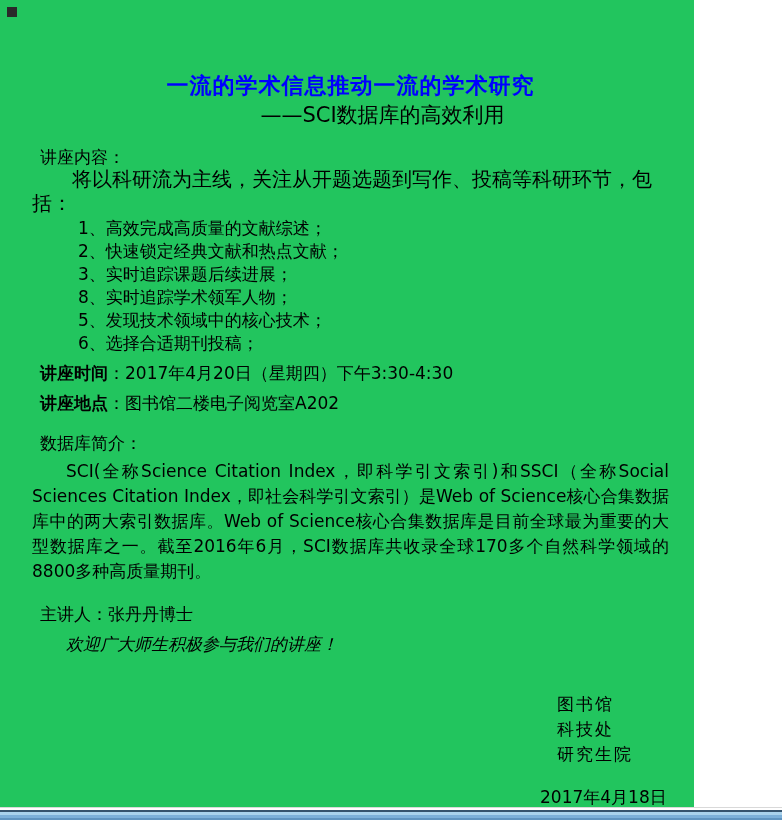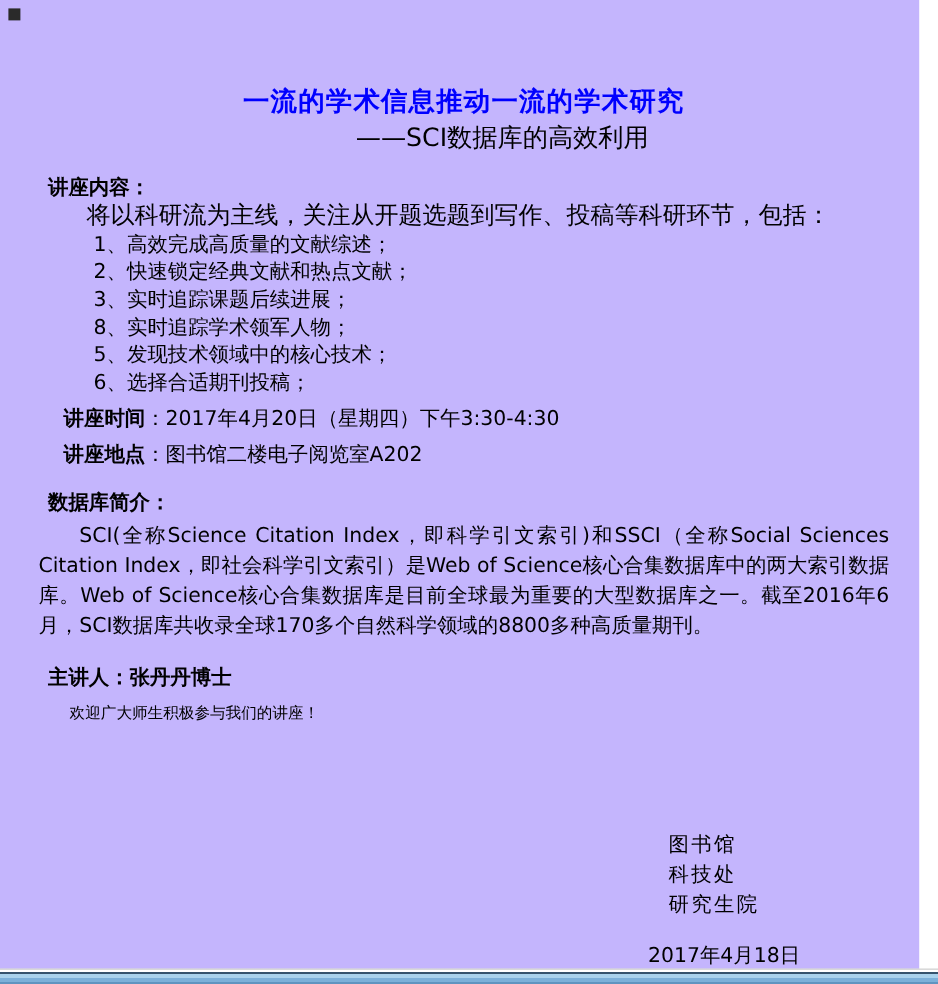--- a/index.html
+++ b/index.html
@@ -4,23 +4,23 @@
 <style>
   * { margin: 0; padding: 0; box-sizing: border-box; }
   html, body { width: 782px; height: 820px; overflow: hidden; }
   body {
     font-family: "DejaVu Sans", sans-serif;
     background: #ffffff;
     color: #000000;
   }
   .page {
     position: relative;
-    width: 766px;
+    width: 694px;
     height: 820px;
-    background: #c4b5fd;
+    background: #22c55e;
   }
   .corner-mark {
     position: absolute;
     left: 7px; top: 7px;
     width: 10px; height: 10px;
     background: #2a2a2a;
   }
   .content {
     padding: 74px 25px 0 32px;
   }
@@ -36,54 +36,55 @@
     margin-top: 6px;
     font-size: 21px;
     line-height: 23px;
     text-align: center;
     padding-left: 64px;
   }
   .heading {
     margin: 20px 0 0 8px;
     font-size: 17px;
     line-height: 20px;
-    font-weight: bold;
+    font-weight: normal;
   }
   .intro {
     margin-top: 0;
     font-size: 20px;
     line-height: 24px;
     text-indent: 2em;
   }
   .list {
     margin: 2px 0 0 46px;
   }
   .list-item {
     font-size: 17px;
     line-height: 23px;
   }
   .meta {
-    margin: 8px 0 0 21px;
+    margin: 8px 0 0 8px;
     font-size: 17px;
     line-height: 20px;
   }
   .meta + .meta { margin-top: 10px; }
   .meta .label { font-weight: bold; }
   .para {
     margin-top: 6px;
     font-size: 17px;
     line-height: 25px;
     text-indent: 2em;
     text-align: justify;
   }
   .closing {
     margin-top: 8px;
-    font-size: 13px;
+    font-size: 17px;
     line-height: 24px;
     text-indent: 2em;
+    font-style: italic;
   }
   .signatures {
     position: absolute;
     left: 557px;
     top: 692px;
   }
   .signature-line {
     font-size: 17px;
     line-height: 25px;
     letter-spacing: 2px;

